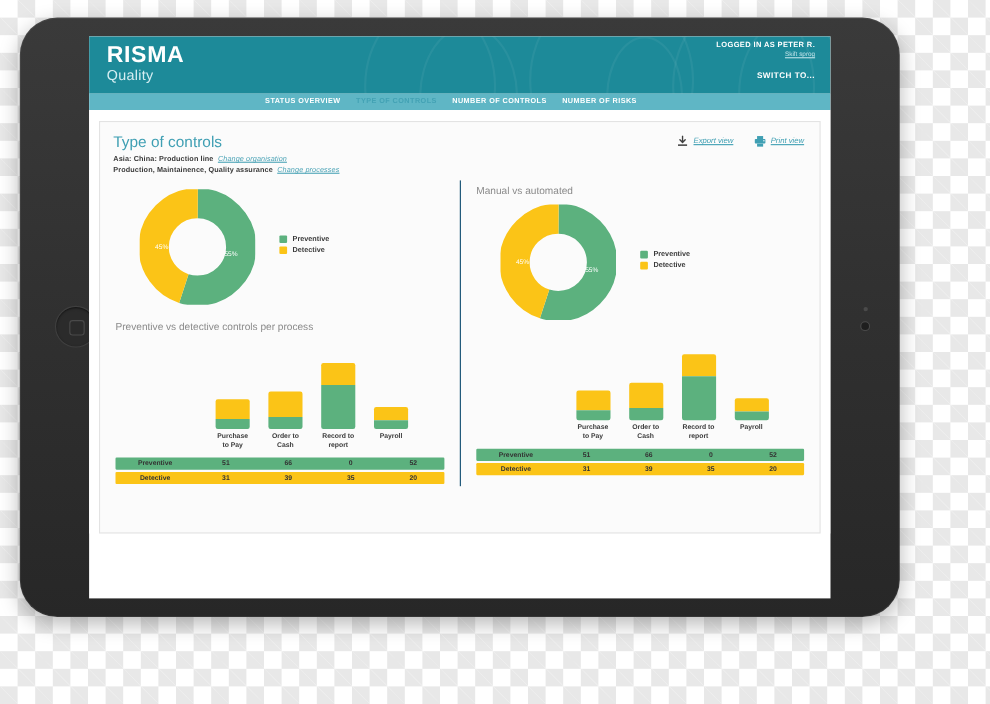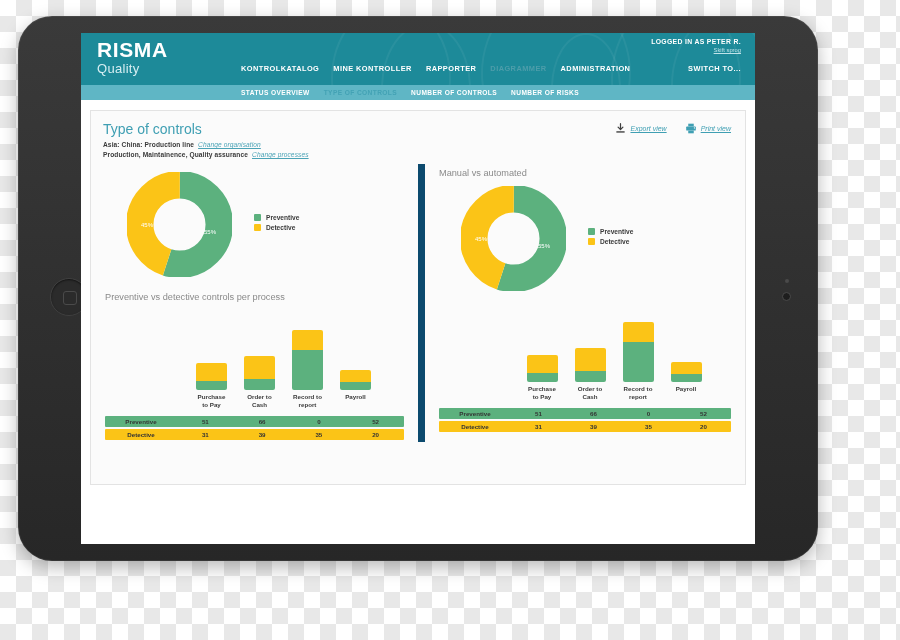--- a/index.html
+++ b/index.html
@@ -245,21 +245,21 @@
   
   #charts {
     display: flex;
     position: relative;
   }
   .col {
     width: 50%;
     padding: 4px 10px 0 14px;
     position: relative;
   }
-  .col.right { border-left: 7px solid #0c4a6e; }
+  .col.right { border-left: 1px solid #0c4a6e; }
 
   .chart-title {
     font-size: 9.2px;
     color: #8a8a8a;
     font-weight: normal;
     margin-bottom: 4px;
   }
 
   
   .donut-row {
@@ -390,27 +390,20 @@
         <div class="header-swirl hs3"></div>
         <div class="header-swirl hs4"></div>
         <div class="header-swirl hs5"></div>
         <div class="header-swirl hs6"></div>
 
         <div id="logo-block">
           <div id="logo-main">RISMA</div>
           <div id="logo-sub">Quality</div>
         </div>
 
-        <div id="main-nav">
-          <div class="nav-item">KONTROLKATALOG</div>
-          <div class="nav-item">MINE KONTROLLER</div>
-          <div class="nav-item">RAPPORTER</div>
-          <div class="nav-item dim">DIAGRAMMER</div>
-          <div class="nav-item">ADMINISTRATION</div>
-        </div>
 
         <div id="user-block">
           <div id="user-label">LOGGED IN AS PETER R.</div>
           <div id="lang-link">Skift sprog</div>
         </div>
         <div id="switch-to">SWITCH TO...</div>
       </div>
 
       <div id="sub-nav">
         <div class="subnav-item">STATUS OVERVIEW</div>

